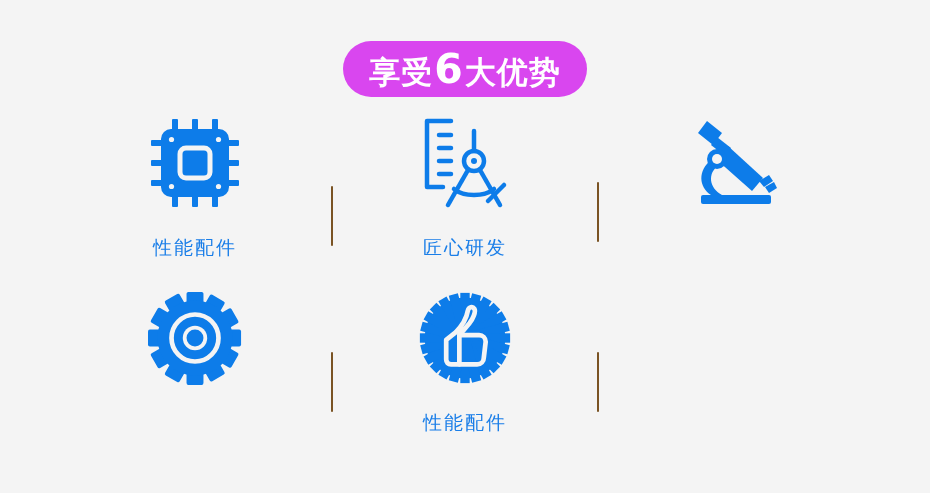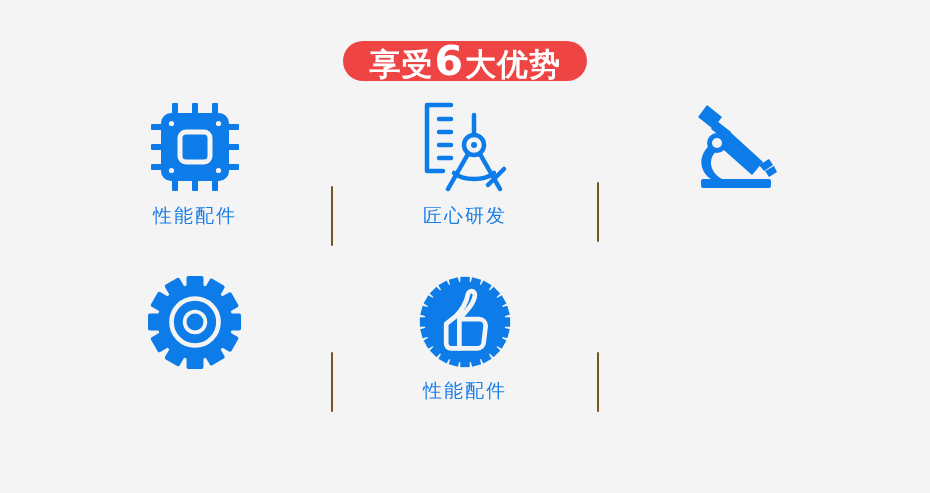--- a/index.html
+++ b/index.html
@@ -17,27 +17,27 @@
 
   
   .header-wrap {
     width: 100%;
     display: flex;
     justify-content: center;
     padding-top: 41px;
     box-sizing: border-box;
   }
   .badge {
-    background: #ef4444;
+    background: #d946ef;
     border-radius: 28px;
-    height: 40px;
+    height: 56px;
     min-width: 244px;
     display: flex;
     align-items: center;
-    justify-content: flex-end;
+    justify-content: center;
     padding: 0 26px;
     box-sizing: border-box;
   }
   .badge-text {
     color: #ffffff;
     font-size: 31px;
     font-weight: bold;
     letter-spacing: 1px;
     line-height: 1;
     display: flex;
@@ -68,21 +68,21 @@
     justify-content: flex-start;
     position: relative;
   }
   .icon-box {
     height: 104px;
     display: flex;
     align-items: center;
     justify-content: center;
   }
   .cell-label {
-    margin-top: 4px;
+    margin-top: 20px;
     color: #1a7ee8;
     font-size: 19px;
     letter-spacing: 2px;
     font-family: "DejaVu Sans", "Liberation Sans", sans-serif;
   }
 
   
   .divider {
     position: absolute;
     width: 2px;

